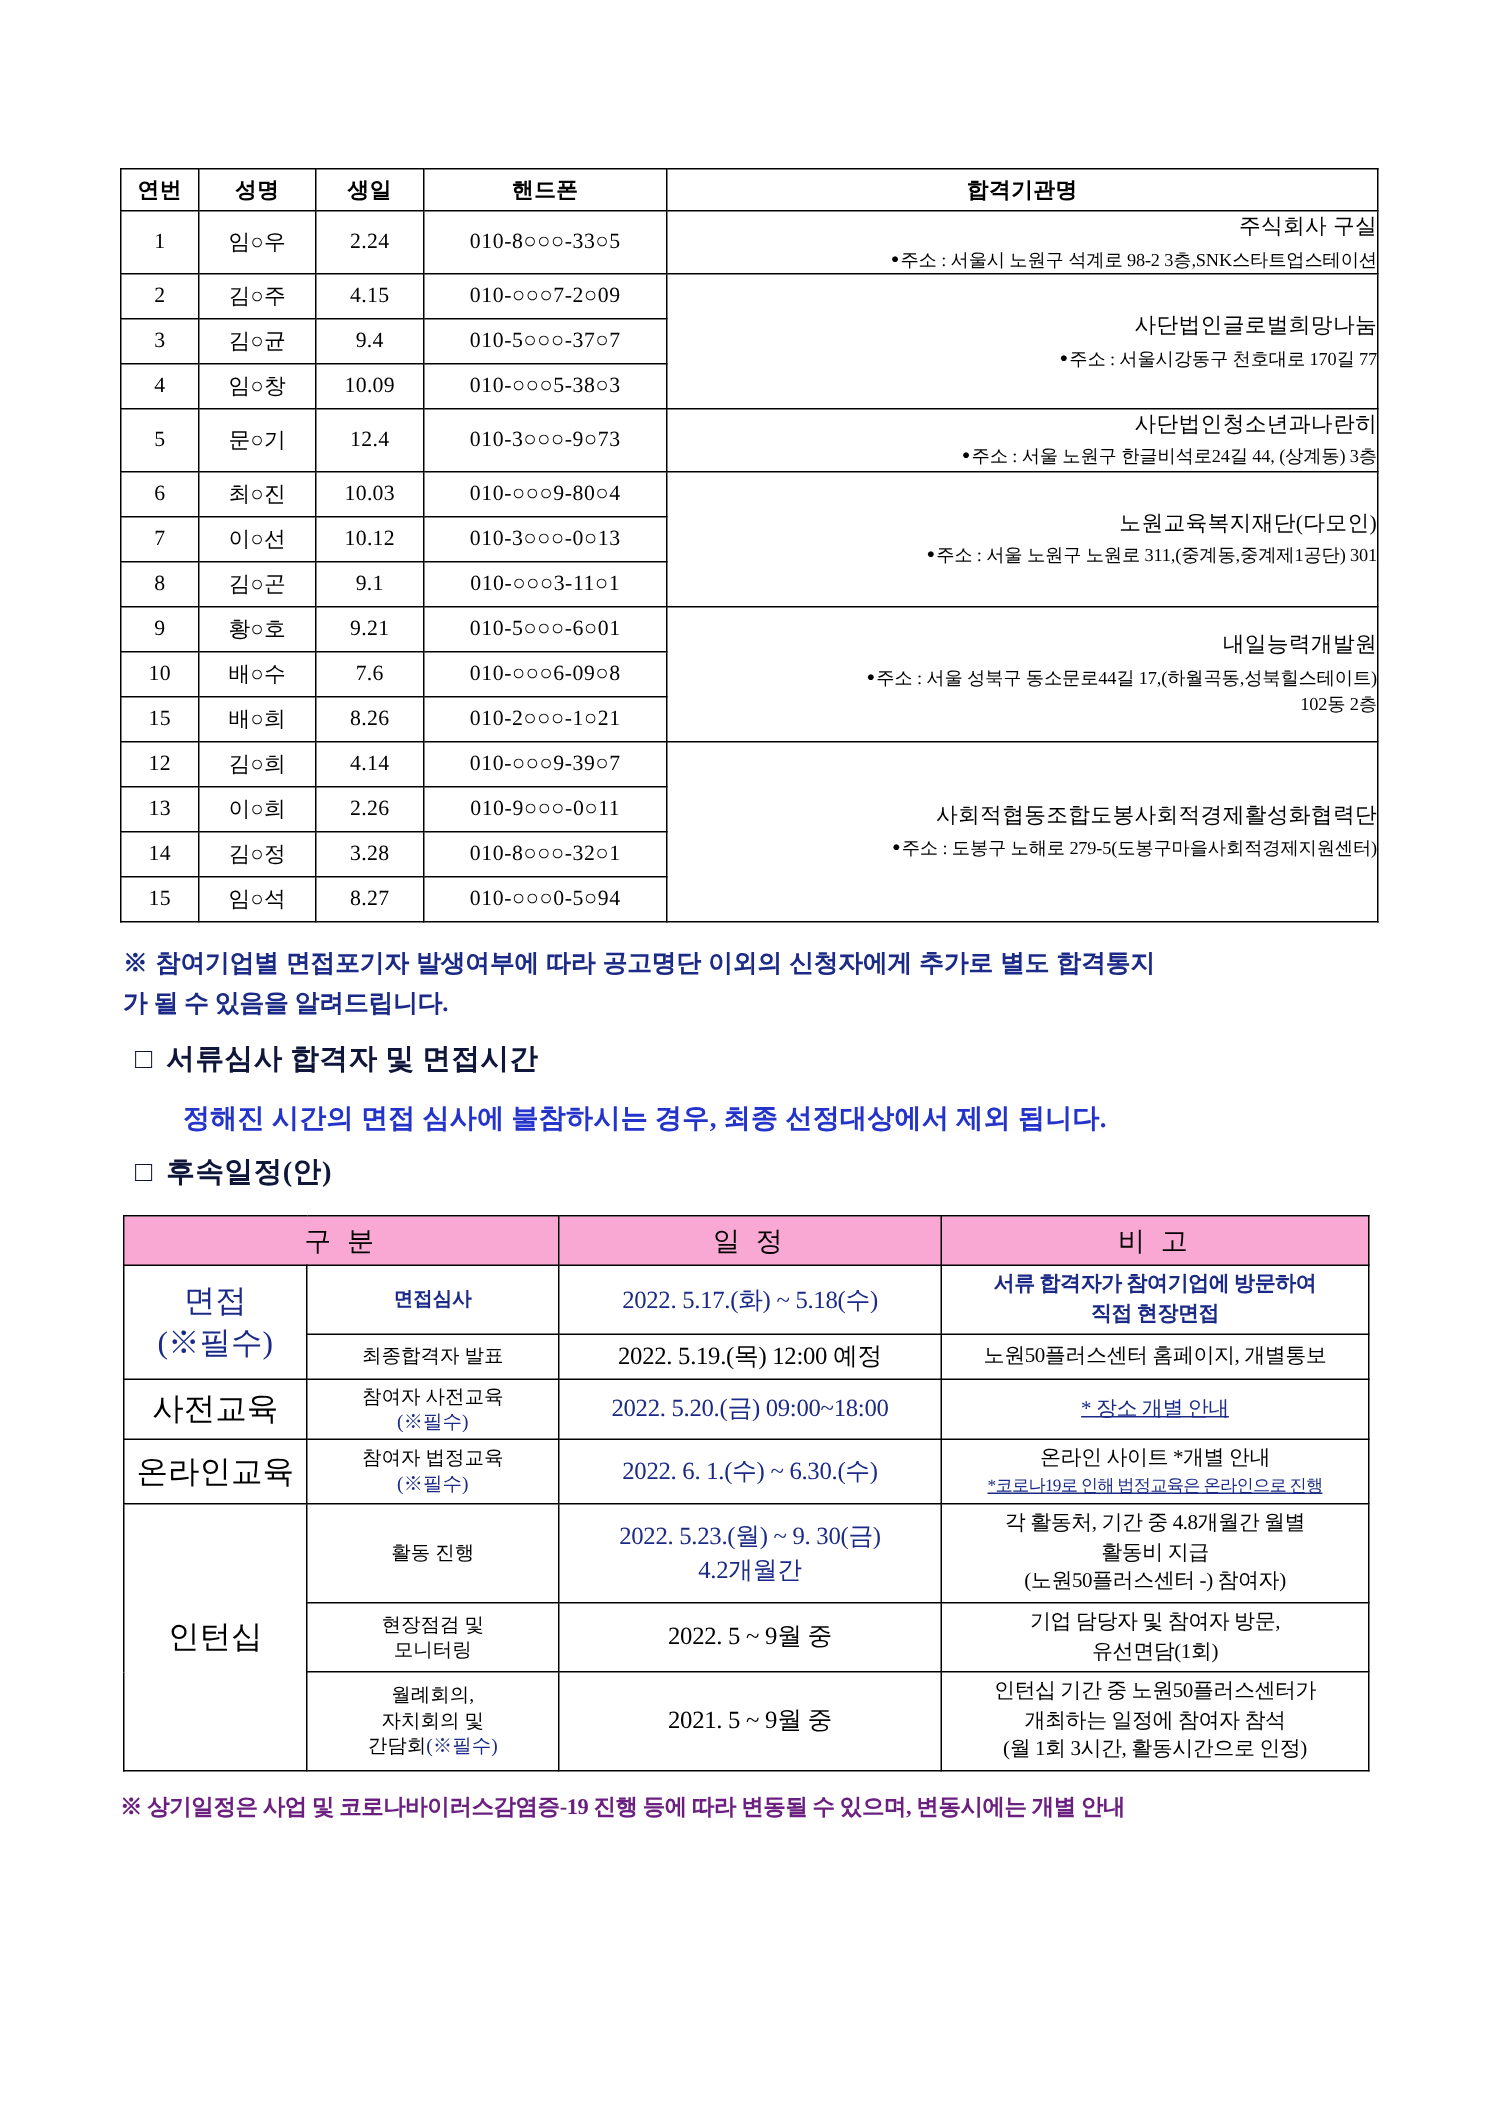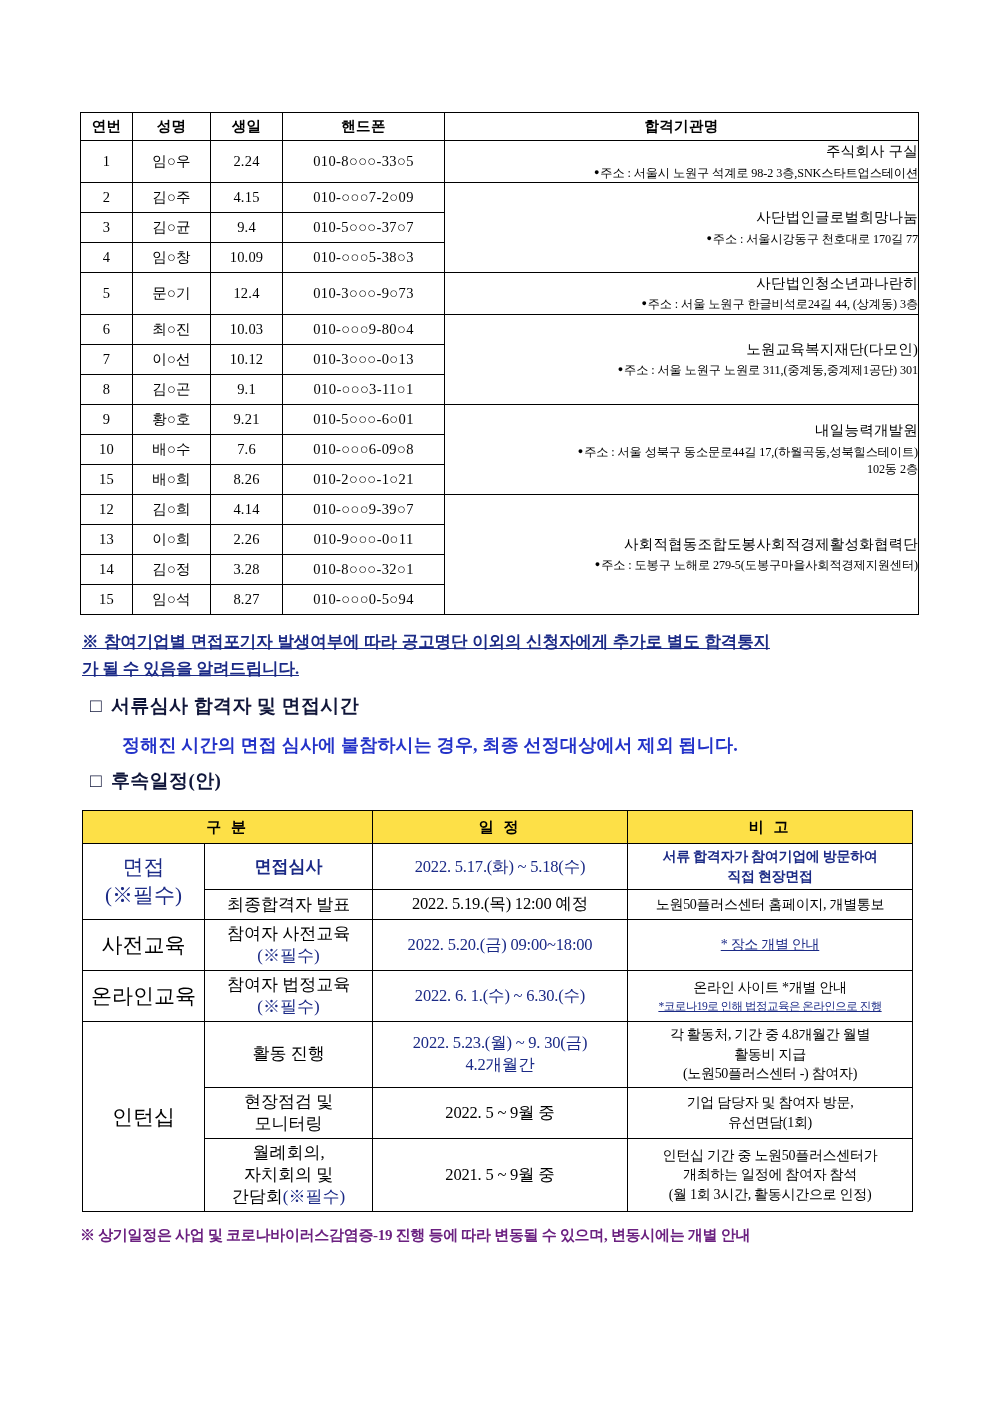--- a/index.html
+++ b/index.html
@@ -75,21 +75,20 @@
   
   .note-navy {
     color: #1b2a86;
     font-weight: bold;
     font-size: 16.5px;
     line-height: 1.62;
     letter-spacing: -0.1px;
     margin: 14px 0 0 0;
     padding: 0 18px 0 2px;
     text-align: justify;
-    text-decoration: underline;
   }
   .heading {
     font-size: 19px;
     font-weight: bold;
     color: #10163a;
     margin: 11px 0 0 10px;
     letter-spacing: 0.4px;
   }
   .heading .box { margin-right: 9px; font-weight: normal; }
   .subline {
@@ -108,32 +107,32 @@
     table-layout: fixed;
     margin-left: 2px;
   }
   table.t2 th, table.t2 td {
     border: 1px solid #000000;
     text-align: center;
     vertical-align: middle;
     padding: 3px 4px;
   }
   table.t2 th {
-    background: #fde047;
-    font-size: 15px;
-    font-weight: bold;
+    background: #f9a8d4;
+    font-size: 18px;
+    font-weight: normal;
     height: 26px;
     letter-spacing: 3px;
   }
   td.grp {
     font-size: 21px;
     line-height: 1.35;
   }
   td.sub {
-    font-size: 17px;
+    font-size: 13px;
     line-height: 1.3;
     margin-left: 32px;
   }
   td.date {
     font-size: 16.5px;
     line-height: 1.35;
     letter-spacing: -0.2px;
   }
   td.memo {
     font-size: 14px;

